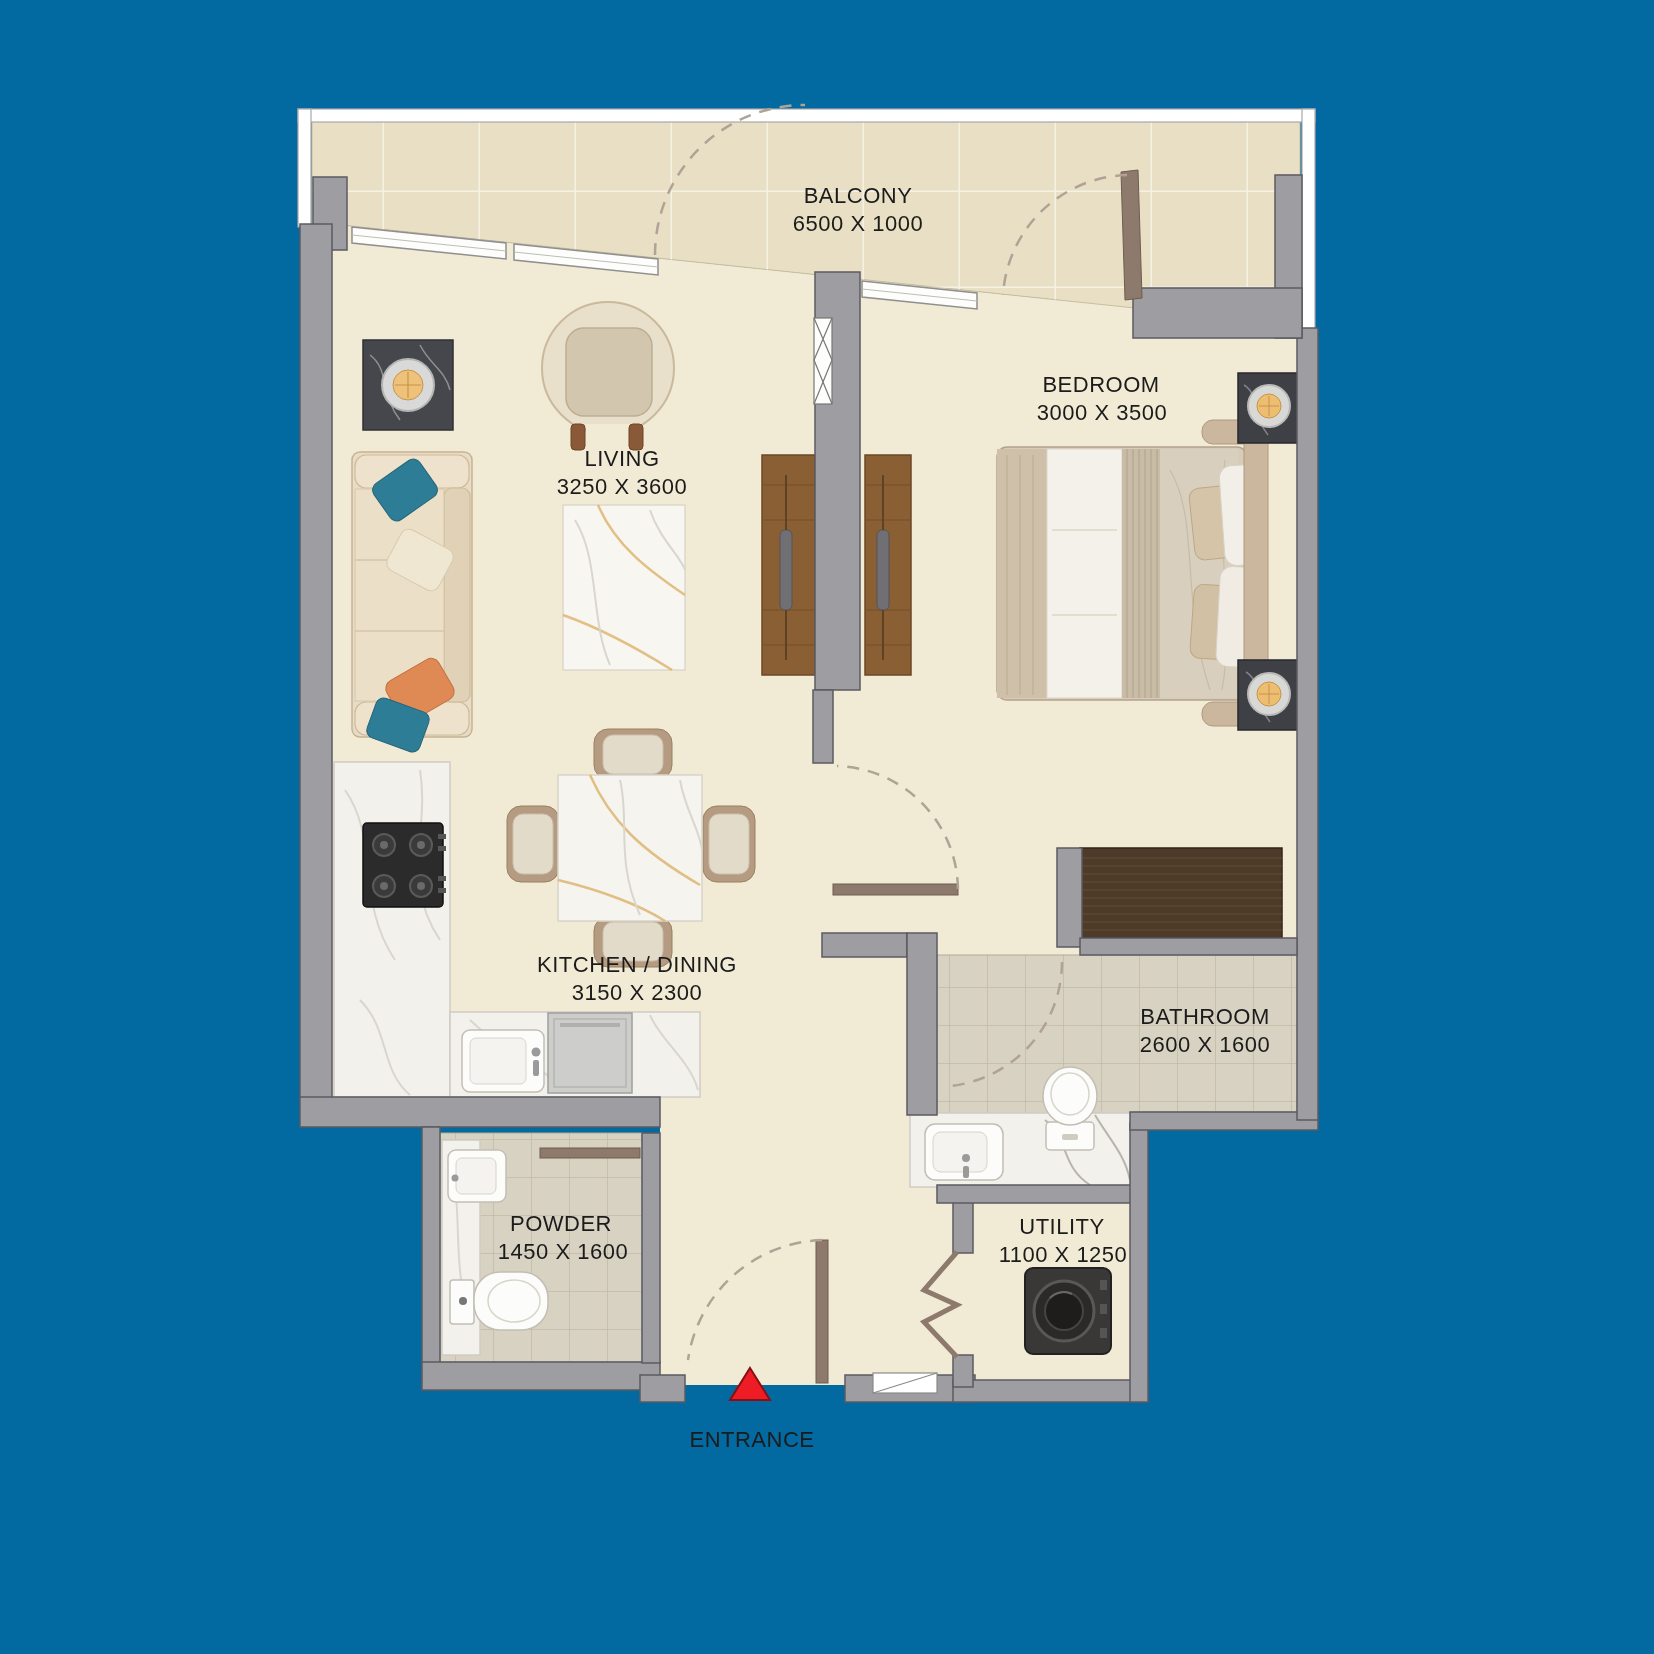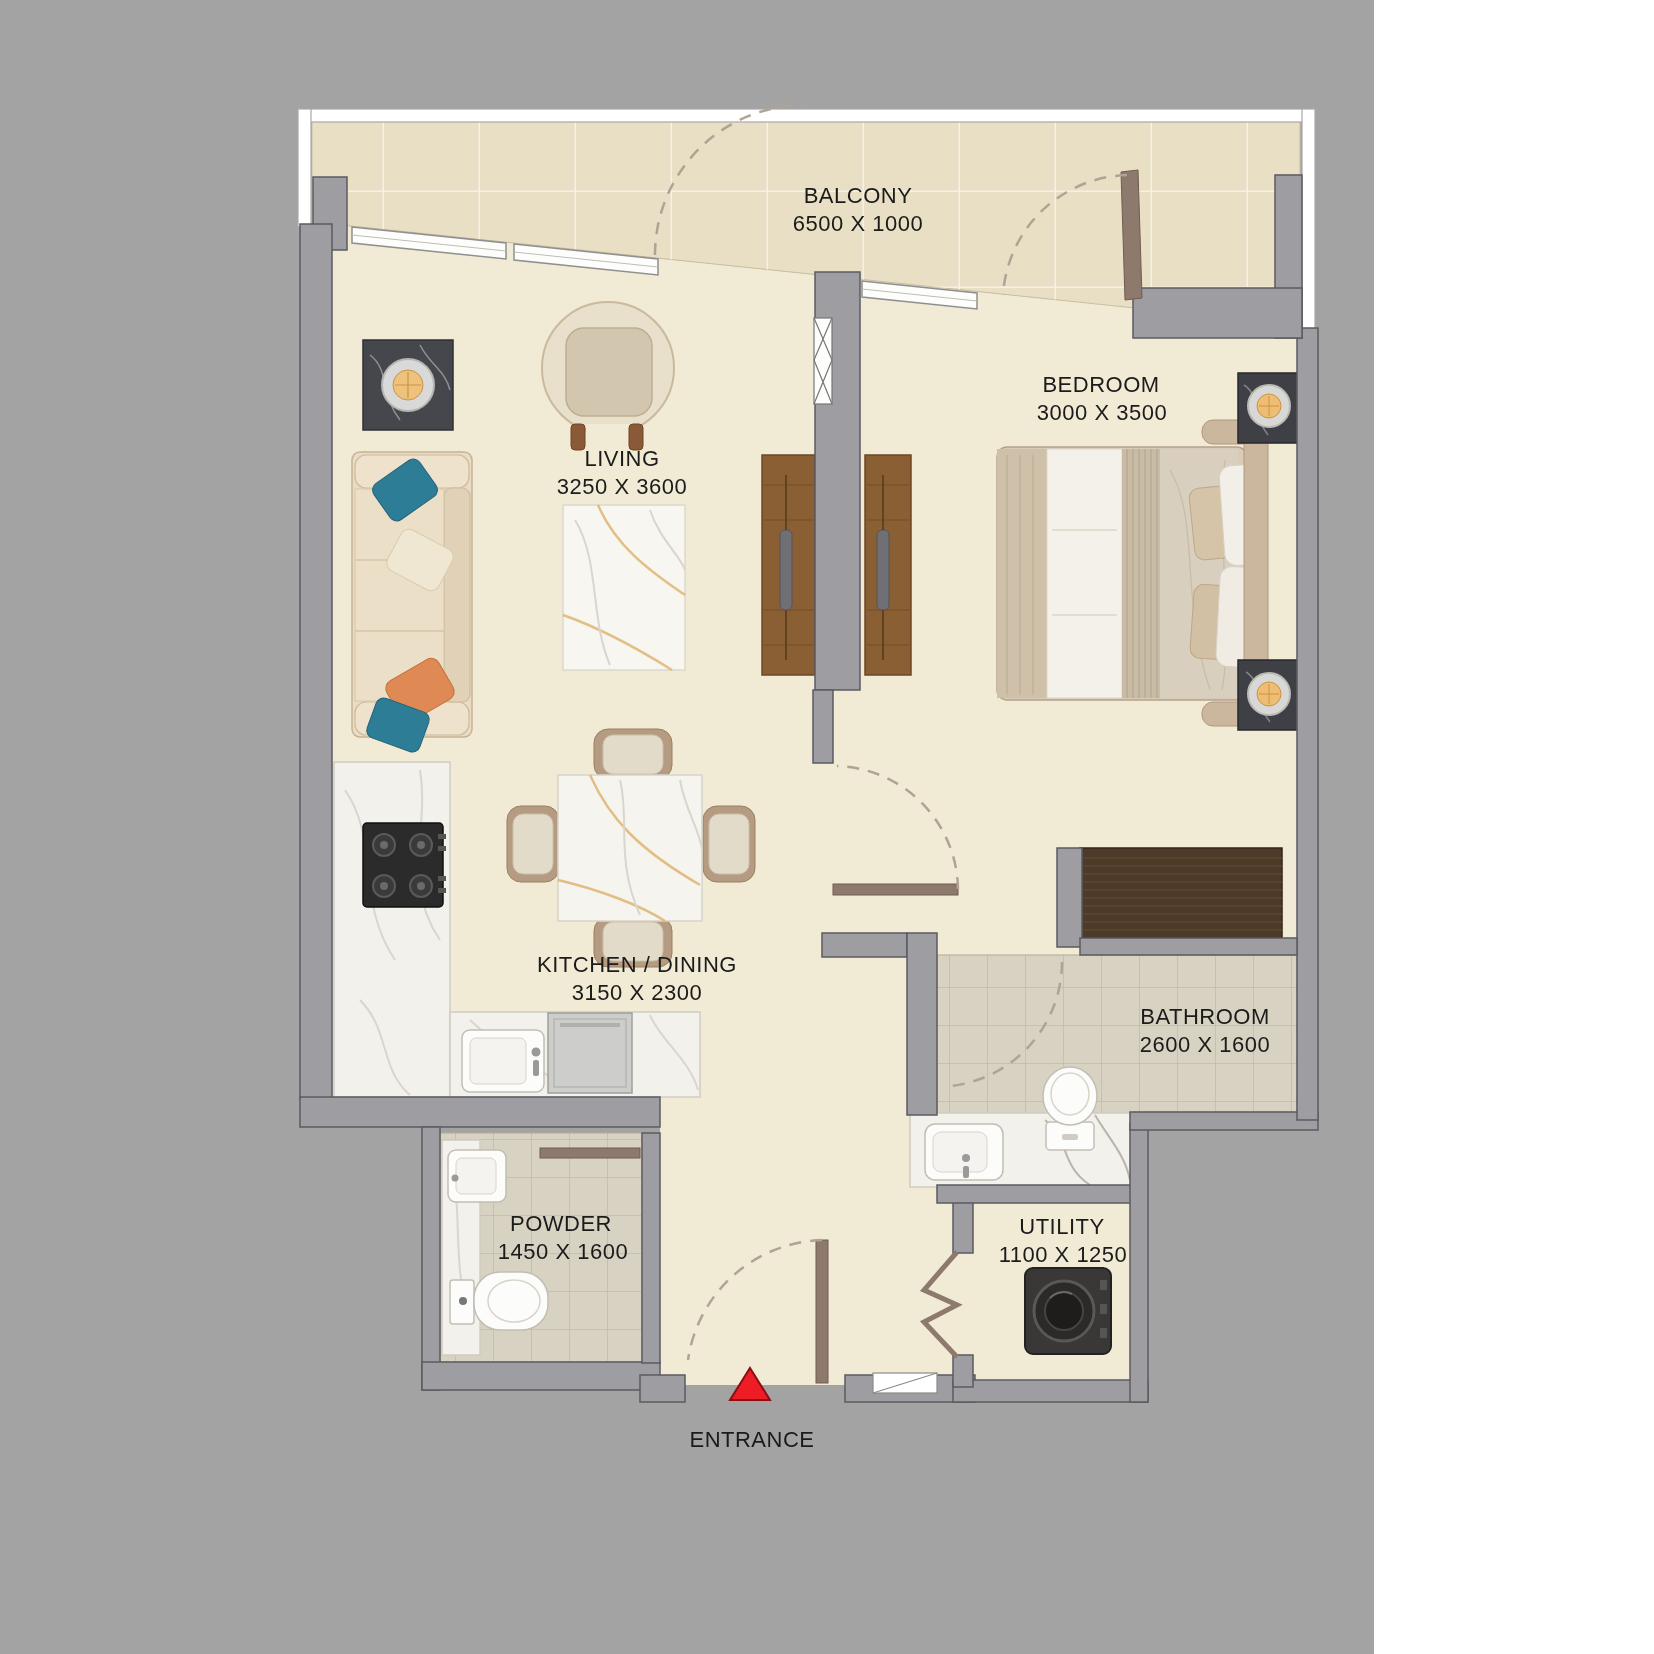--- a/index.html
+++ b/index.html
@@ -1,16 +1,16 @@
 <!DOCTYPE html>
 <html><head>
 <meta charset="utf-8">
 <style>
   html,body{margin:0;padding:0;background:#ffffff;}
-  .stage{width:1374px;height:1654px;position:relative;background:#a3a3a3;}
+  .stage{width:1654px;height:1654px;position:relative;background:#0369a1;}
   svg{display:block;}
   .wall{fill:#9d9da2;stroke:#5b5b61;stroke-width:1.5;}
   .whiteband{fill:#ffffff;stroke:#a8a8a8;stroke-width:1.2;}
   .floor{fill:#f1ead5;}
   .balcony{fill:#e8dfc4;stroke:#c9bfa0;stroke-width:1;}
   .tilefloor{fill:#d8d2c2;stroke:#b3ab94;stroke-width:1;}
   .window{fill:#fdfdfb;stroke:#8f8f8f;stroke-width:1.5;}
   .arc{fill:none;stroke:#b0a396;stroke-width:2.5;stroke-dasharray:12 9;}
   .leaf{fill:#8d7a6c;stroke:#6e5d50;stroke-width:1;}
   .marble{fill:#f3f1ec;stroke:#cfccc4;stroke-width:1.5;}

